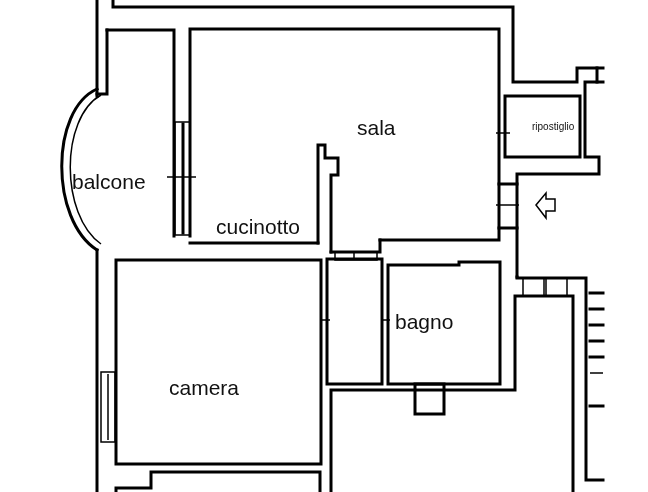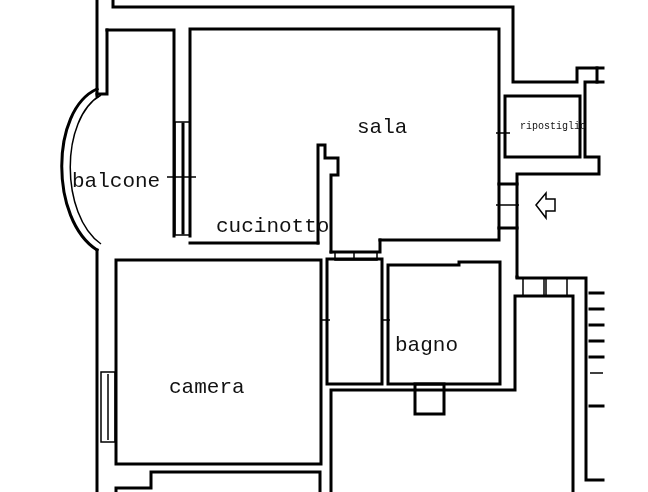--- a/index.html
+++ b/index.html
@@ -2,27 +2,27 @@
 <html><head>
 <meta charset="utf-8">
 <style>
   html, body { margin: 0; padding: 0; background: #ffffff; }
   body { width: 648px; height: 492px; overflow: hidden; position: relative; }
   #plan { position: absolute; left: 0; top: 0; width: 648px; height: 492px; }
   .wall { fill: none; stroke: #000; stroke-width: 3; stroke-linejoin: miter; stroke-linecap: square; }
   .thin { fill: none; stroke: #000; stroke-width: 1.5; }
   .label {
     position: absolute;
-    font-family: Liberation Mono, monospace;
+    font-family: Liberation Sans, sans-serif;
     color: #111;
     white-space: nowrap;
     line-height: 1;
   }
   .lg { font-size: 21px; }
-  .sm { font-size: 10px; }
+  .sm { font-size: 10px; margin-left: 12px; }
 </style>
 </head>
 <body>
 
 <svg id="plan" viewBox="0 0 648 492" xmlns="http://www.w3.org/2000/svg">
 
   <g>
     <polyline class="wall" points="97,0 97,96"></polyline>
     <polyline class="wall" points="113,0 113,7 513,7 513,82 577,82 577,68 603,68"></polyline>
     <polyline class="wall" points="107,30 174,30 174,236"></polyline>
@@ -93,14 +93,14 @@
 
   <g>
     <path class="thin" d="M536,205 L546,193 L546,199 L555,199 L555,211 L546,211 L546,218 Z" stroke-width="2"></path>
   </g>
 </svg>
 
 <div class="label lg" style="left:357px; top:117px;">sala</div>
 <div class="label lg" style="left:72px; top:171px;">balcone</div>
 <div class="label lg" style="left:216px; top:216px;">cucinotto</div>
 <div class="label sm" style="left:520px; top:122px;">ripostiglio</div>
-<div class="label lg" style="left:395px; top:311px;margin-top:24px;">bagno</div>
+<div class="label lg" style="left:395px; top:311px;">bagno</div>
 <div class="label lg" style="left:169px; top:354px;margin-top:23px;">camera</div>
 
 </body></html>

